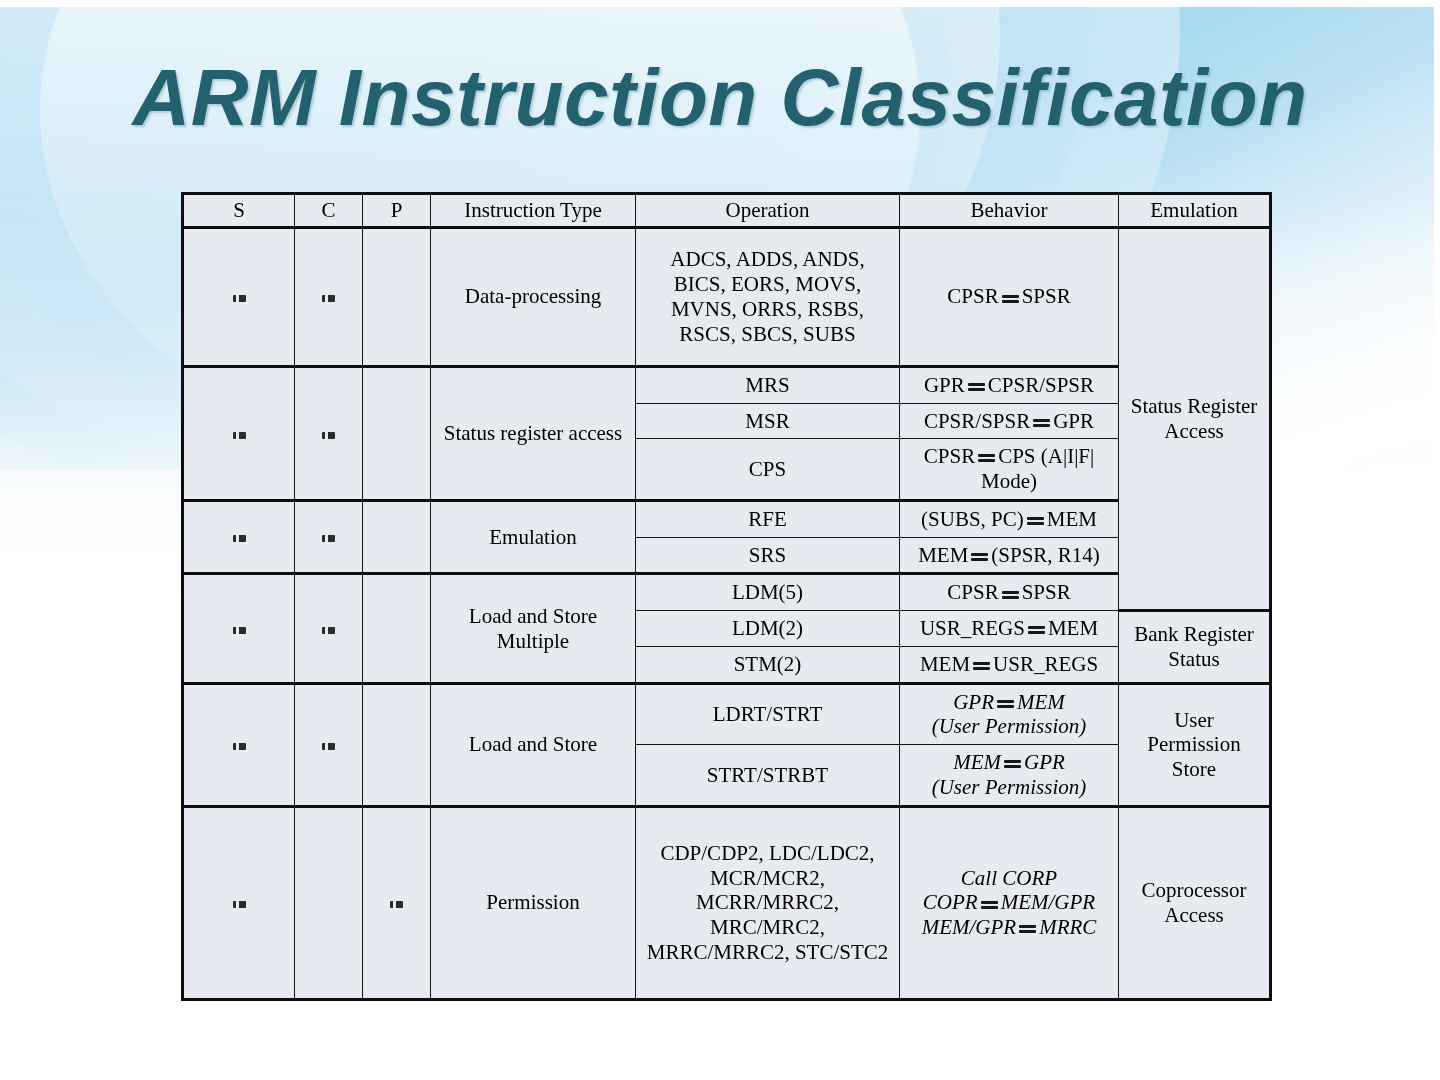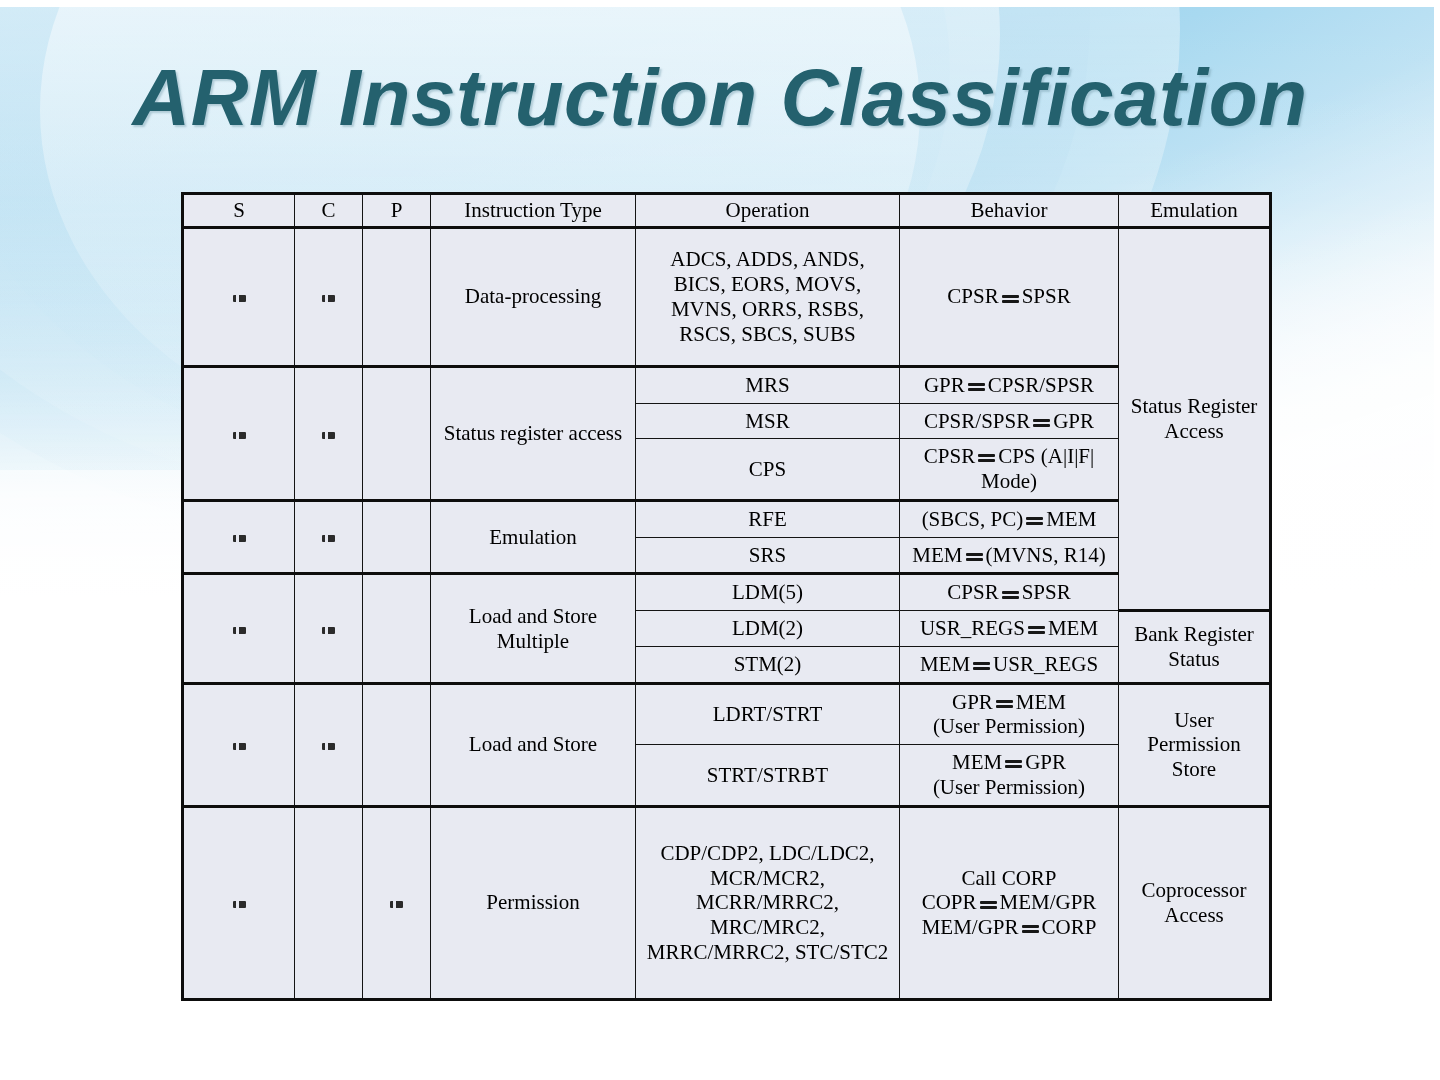--- a/index.html
+++ b/index.html
@@ -206,21 +206,21 @@
   }
   .arrow-glyph::after {
     content: "";
     position: absolute;
     left: 0; top: 7px;
     width: 17px; height: 3px;
     background: #171717;
     border-radius: 1px;
   }
 
-  .beh-line { display: block; white-space: normal; }
+  .beh-line { display: block; white-space: normal; font-style: italic; }
   .nowrap { white-space: nowrap; }
 </style>
 </head>
 <body>
 
 <div id="slide">
 
   <div class="bg-layer" id="bg-base"></div>
   <div class="bg-layer" id="bg-wave-2"></div>
   <div class="bg-layer" id="bg-wave-1"></div>
@@ -315,28 +315,28 @@
             <span class="tick-glyph"></span>
           </td>
           <td class="group-sep" rowspan="2">
             <span class="tick-glyph"></span>
           </td>
           <td class="group-sep" rowspan="2"></td>
           <td class="group-sep" rowspan="2">Emulation</td>
           <td class="group-sep">RFE</td>
           <td class="group-sep">
             <span class="nowrap">
-              <span>(SBCS, PC)</span><span class="arrow-glyph"></span><span>MEM</span>
+              <span>(SUBS, PC)</span><span class="arrow-glyph"></span><span>MEM</span>
             </span>
           </td>
         </tr>
         <tr>
           <td>SRS</td>
           <td>
-            <span>MEM</span><span class="arrow-glyph"></span><span>(MVNS, R14)</span>
+            <span>MEM</span><span class="arrow-glyph"></span><span>(SPSR, R14)</span>
           </td>
         </tr>
 
         <tr>
           <td class="group-sep" rowspan="3">
             <span class="tick-glyph"></span>
           </td>
           <td class="group-sep" rowspan="3">
             <span class="tick-glyph"></span>
           </td>
@@ -400,21 +400,21 @@
             <span class="tick-glyph"></span>
           </td>
           <td class="group-sep">Permission</td>
           <td class="group-sep">CDP/CDP2, LDC/LDC2, MCR/MCR2, MCRR/MRRC2, MRC/MRC2, MRRC/MRRC2, STC/STC2</td>
           <td class="group-sep">
             <span class="beh-line">Call CORP</span>
             <span class="beh-line nowrap">
               <span>COPR</span><span class="arrow-glyph"></span><span>MEM/GPR</span>
             </span>
             <span class="beh-line nowrap">
-              <span>MEM/GPR</span><span class="arrow-glyph"></span><span>CORP</span>
+              <span>MEM/GPR</span><span class="arrow-glyph"></span><span>MRRC</span>
             </span>
           </td>
           <td class="group-sep">Coprocessor Access</td>
         </tr>
 
       </tbody>
     </table>
   </div>
 
 </div>

